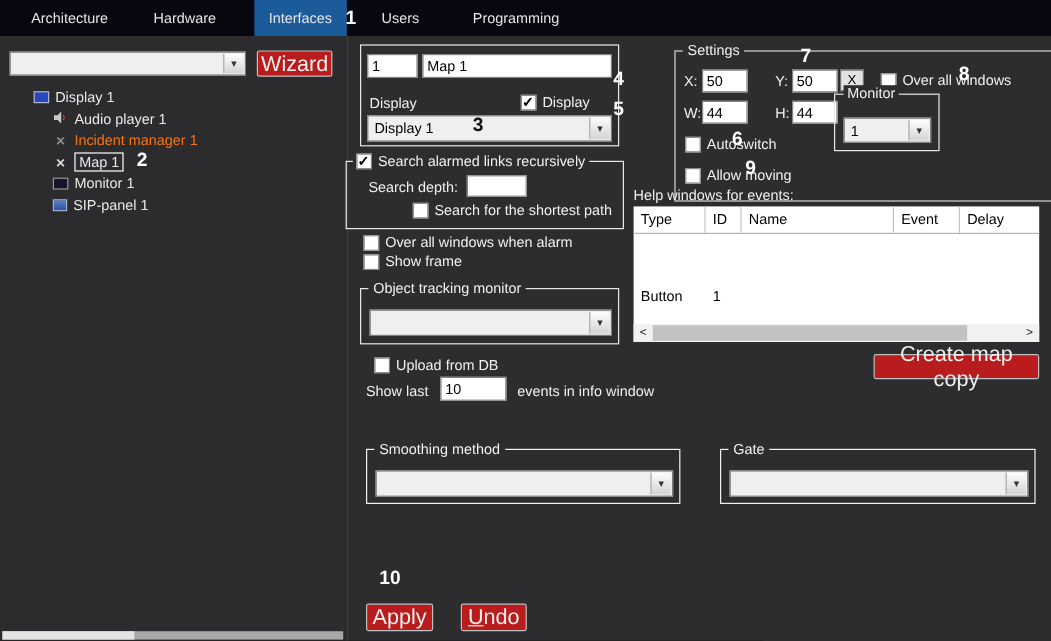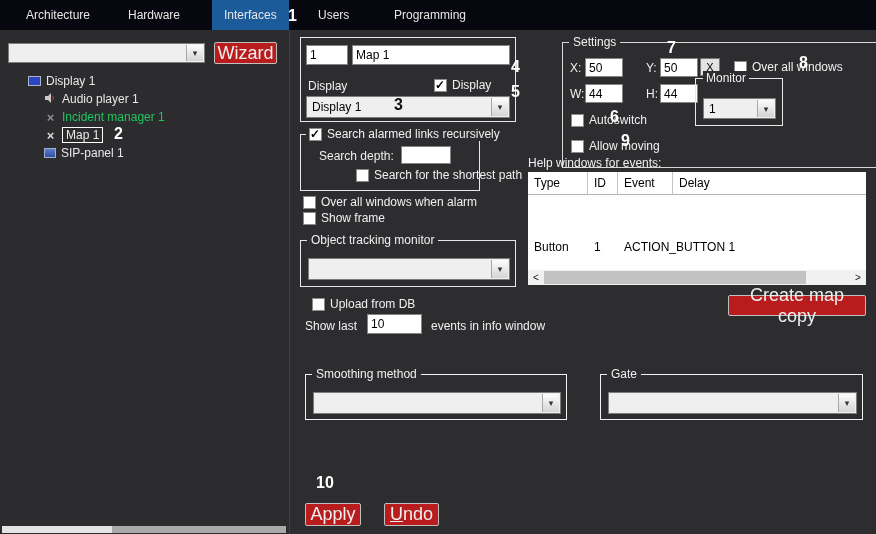--- a/index.html
+++ b/index.html
@@ -16,21 +16,21 @@
   
   .left-panel{position:absolute;left:0;top:30px;width:290px;height:504px;background:#2c2c2f;
               border-right:1px solid #3f3f46;box-sizing:border-box;}
   .top-combo{left:8px;top:13px;width:197px;height:20px;}
   .wizard-btn{left:214px;top:12px;width:63px;height:22px;}
 
   .tree{position:absolute;left:4px;top:42px;width:282px;}
   .titem{height:18px;display:flex;align-items:center;gap:5px;color:#e8e8e8;font-size:12px;}
   .titem.root{padding-left:24px;}
   .titem.child{padding-left:40px;}
-  .titem.disabled .tlabel{color:#22c55e;}
+  .titem.disabled .tlabel{color:#f97316;}
   .titem.selected .tlabel{border:1px solid #ffffff;padding:0 3px;}
   .ticon{flex:0 0 auto;display:inline-block;}
   .icon-display{width:13px;height:10px;background:#2a46c0;border:1px solid #a9b4c8;box-sizing:border-box;}
   .icon-monitor{width:13px;height:10px;background:#15152e;border:1px solid #9a9a9a;box-sizing:border-box;}
   .icon-panel{width:12px;height:10px;background:linear-gradient(#5c7ed0,#31529f);border:1px solid #9fb0cc;box-sizing:border-box;}
   .icon-x{color:#dcdcdc;font-weight:bold;font-size:13px;width:13px;text-align:center;line-height:13px;}
   .icon-x.gray{color:#8f8f8f;}
 
   .tree-hscroll{position:absolute;left:2px;top:496px;width:284px;height:7px;background:#a9a9a9;}
   .tree-hscroll .thumb{position:absolute;left:0;top:0;width:110px;height:7px;background:#e4e4e4;}
@@ -57,21 +57,21 @@
 
   
   .map-box{left:300px;top:37px;width:216px;height:85px;}
   .map-id{left:5px;top:7px;width:42px;}
   .map-name{left:51px;top:7px;width:158px;}
   .display-lbl{left:7px;top:41px;}
   .disable-cb{left:133px;top:40px;}
   .display-combo{left:5px;top:58px;width:204px;height:22px;}
 
   
-  .search-box{left:300px;top:134px;width:180px;height:57px;text-decoration:underline;}
+  .search-box{left:288px;top:134px;width:232px;height:57px;text-decoration:underline;}
   .search-title{position:absolute;left:5px;top:-8px;background:#2d2d30;padding:0 3px;}
   .depth-lbl{left:18px;top:14px;}
   .depth-in{left:100px;top:11px;width:50px;height:18px;}
   .shortest-cb{left:18px;top:33px;padding-left:37px;}
 
   .over-alarm-cb{left:303px;top:195px;}
   .show-frame-cb{left:303px;top:211px;}
 
   
   .track-box{left:300px;top:240px;width:216px;height:47px;}
@@ -169,20 +169,24 @@
       </div>
       <div class="titem child disabled">
         <span class="ticon icon-x gray">×</span>
         <span class="tlabel">Incident manager 1</span>
       </div>
       <div class="titem child selected">
         <span class="ticon icon-x">×</span>
         <span class="tlabel">Map 1</span>
       </div>
       <div class="titem child">
+        <span class="ticon icon-monitor"></span>
+        <span class="tlabel">Monitor 1</span>
+      </div>
+      <div class="titem child">
         <span class="ticon icon-panel"></span>
         <span class="tlabel">SIP-panel 1</span>
       </div>
     </div>
 
     <div class="tree-hscroll">
       <div class="thumb"></div>
     </div>
   </div>
 
@@ -283,27 +287,27 @@
       <span class="cb"></span>
       <span>Allow moving</span>
     </div>
   </div>
 
   <span class="lbl help-lbl">Help windows for events:</span>
   <div class="table">
     <div class="thead">
       <span class="th c0">Type</span>
       <span class="th c1">ID</span>
+      <span class="th c2">Name</span>
       <span class="th c3">Event</span>
       <span class="th c4">Delay</span>
     </div>
     <div class="trow">
       <span class="td c0">Button</span>
       <span class="td c1">1</span>
-      <span class="td c2">ACTION_BUTTON 1</span>
       <span class="td c3"></span>
       <span class="td c4"></span>
     </div>
     <div class="tscroll">
       <span class="sarrow left">&lt;</span>
       <div class="sthumb"></div>
       <span class="sarrow right">&gt;</span>
     </div>
   </div>
   <button class="dbtn copy-btn">Create map copy</button>

